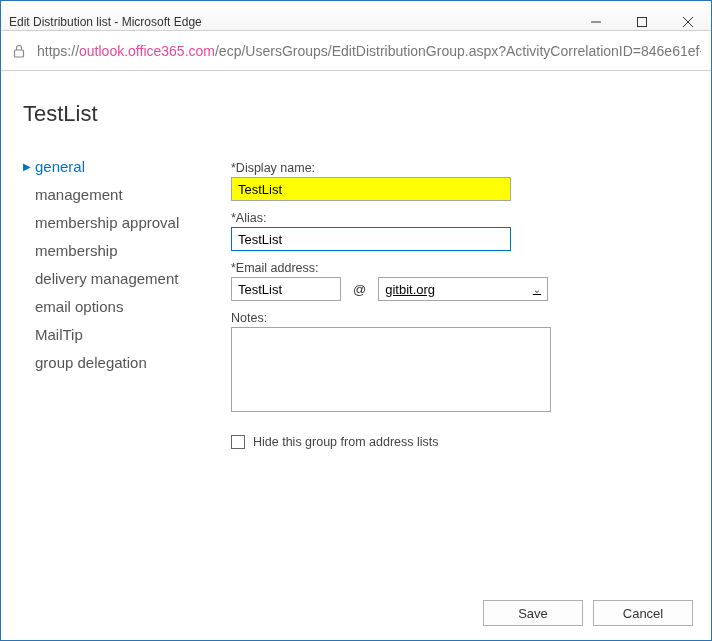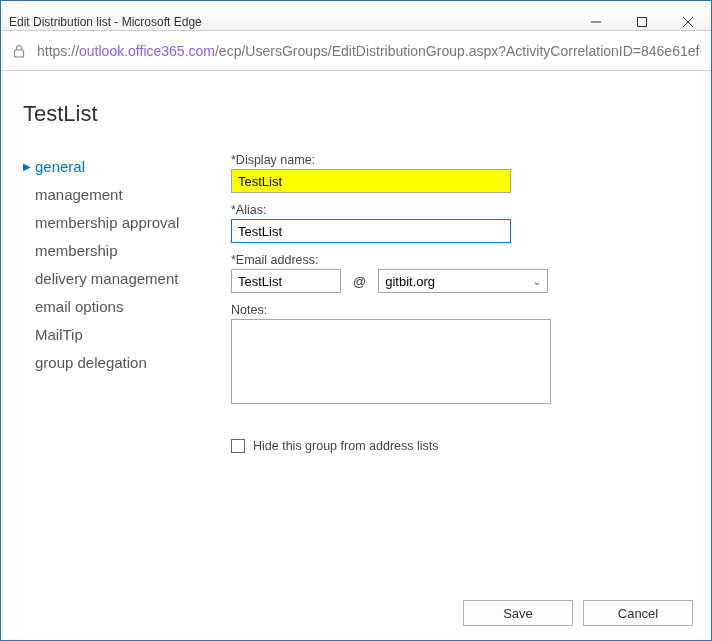--- a/index.html
+++ b/index.html
@@ -47,21 +47,21 @@
     font-size: 14px;
     gap: 10px;
   }
   .lock-icon { color: #888; width: 16px; display: flex; align-items: center; justify-content: center; }
   .url {
     flex: 1;
     white-space: nowrap;
     overflow: hidden;
     color: #777;
   }
-  .url .host { color: #8b5cf6; }
+  .url .host { color: #ec4899; }
 
   
   .content {
     padding: 30px 2px 0 22px;
   }
   h1.page-title {
     font-size: 22px;
     font-weight: 300;
     color: #333;
     margin: 0 0 26px 0;
@@ -96,21 +96,21 @@
   .form {
     flex: 1;
     max-width: 360px;
   }
   .field-label {
     font-size: 12.5px;
     color: #444;
     margin-bottom: 2px;
     margin-top: 10px;
   }
-  .field-label:first-child { margin-top: 0; }
+  .field-label:first-child { margin-top: 8px; }
   .text-input {
     width: 280px;
     height: 24px;
     border: 1px solid #a6a6a6;
     padding: 2px 6px;
     font-size: 13px;
     font-family: inherit;
     outline: none;
   }
   .text-input.highlight {
@@ -139,57 +139,58 @@
     width: 170px;
     height: 24px;
     border: 1px solid #a6a6a6;
     padding: 2px 6px;
     font-size: 13px;
     display: flex;
     align-items: center;
     justify-content: space-between;
     background: #fff;
     cursor: pointer;
+    text-decoration: underline;
   }
   .chev { font-size: 10px; color: #555; }
   .notes-area {
     width: 320px;
     height: 85px;
     border: 1px solid #a6a6a6;
     padding: 4px 6px;
     font-size: 13px;
     font-family: inherit;
     resize: none;
   }
   .checkbox-row {
     display: flex;
     align-items: center;
     gap: 8px;
-    margin-top: 32px;
+    margin-top: 20px;
     font-size: 12.5px;
     color: #444;
   }
   .checkbox {
     width: 14px;
     height: 14px;
     border: 1px solid #666;
     background: #fff;
     display: inline-block;
   }
 
   
   .footer {
     position: absolute;
     bottom: 14px;
     right: 18px;
     display: flex;
     gap: 10px;
   }
   .btn {
-    width: 110px;
+    width: 100px;
     height: 26px;
     border: 1px solid #b0b0b0;
     background: #fdfdfd;
     font-size: 13px;
     color: #333;
     display: flex;
     align-items: center;
     justify-content: center;
     cursor: pointer;
   }

